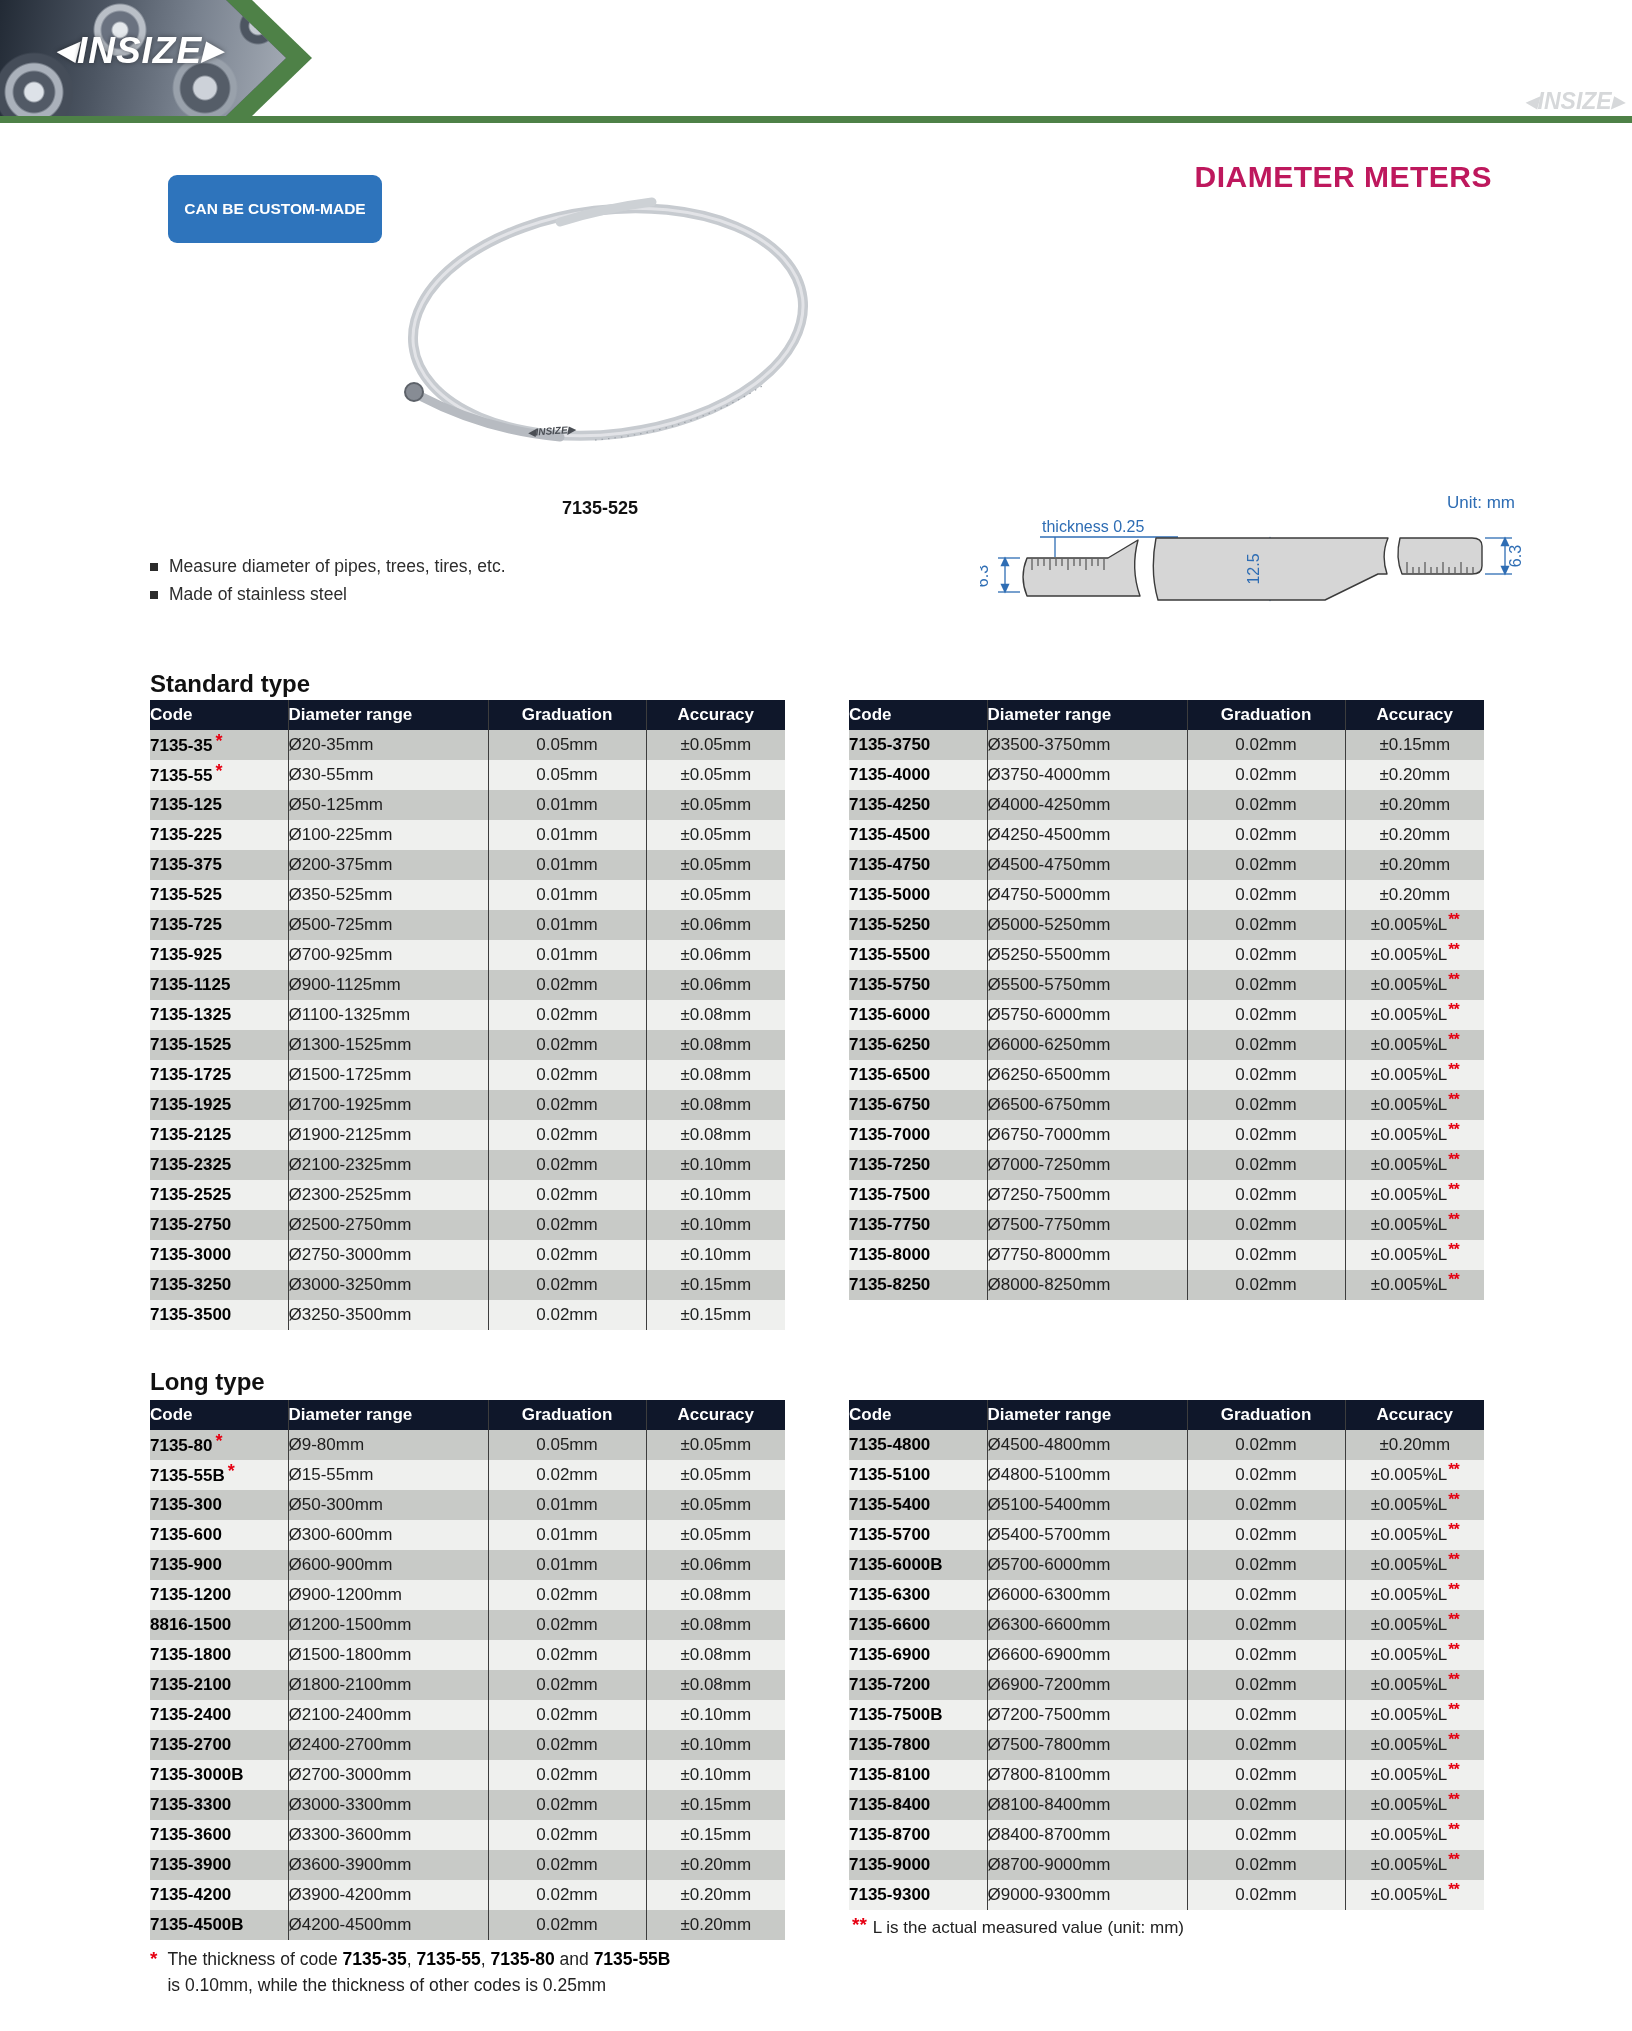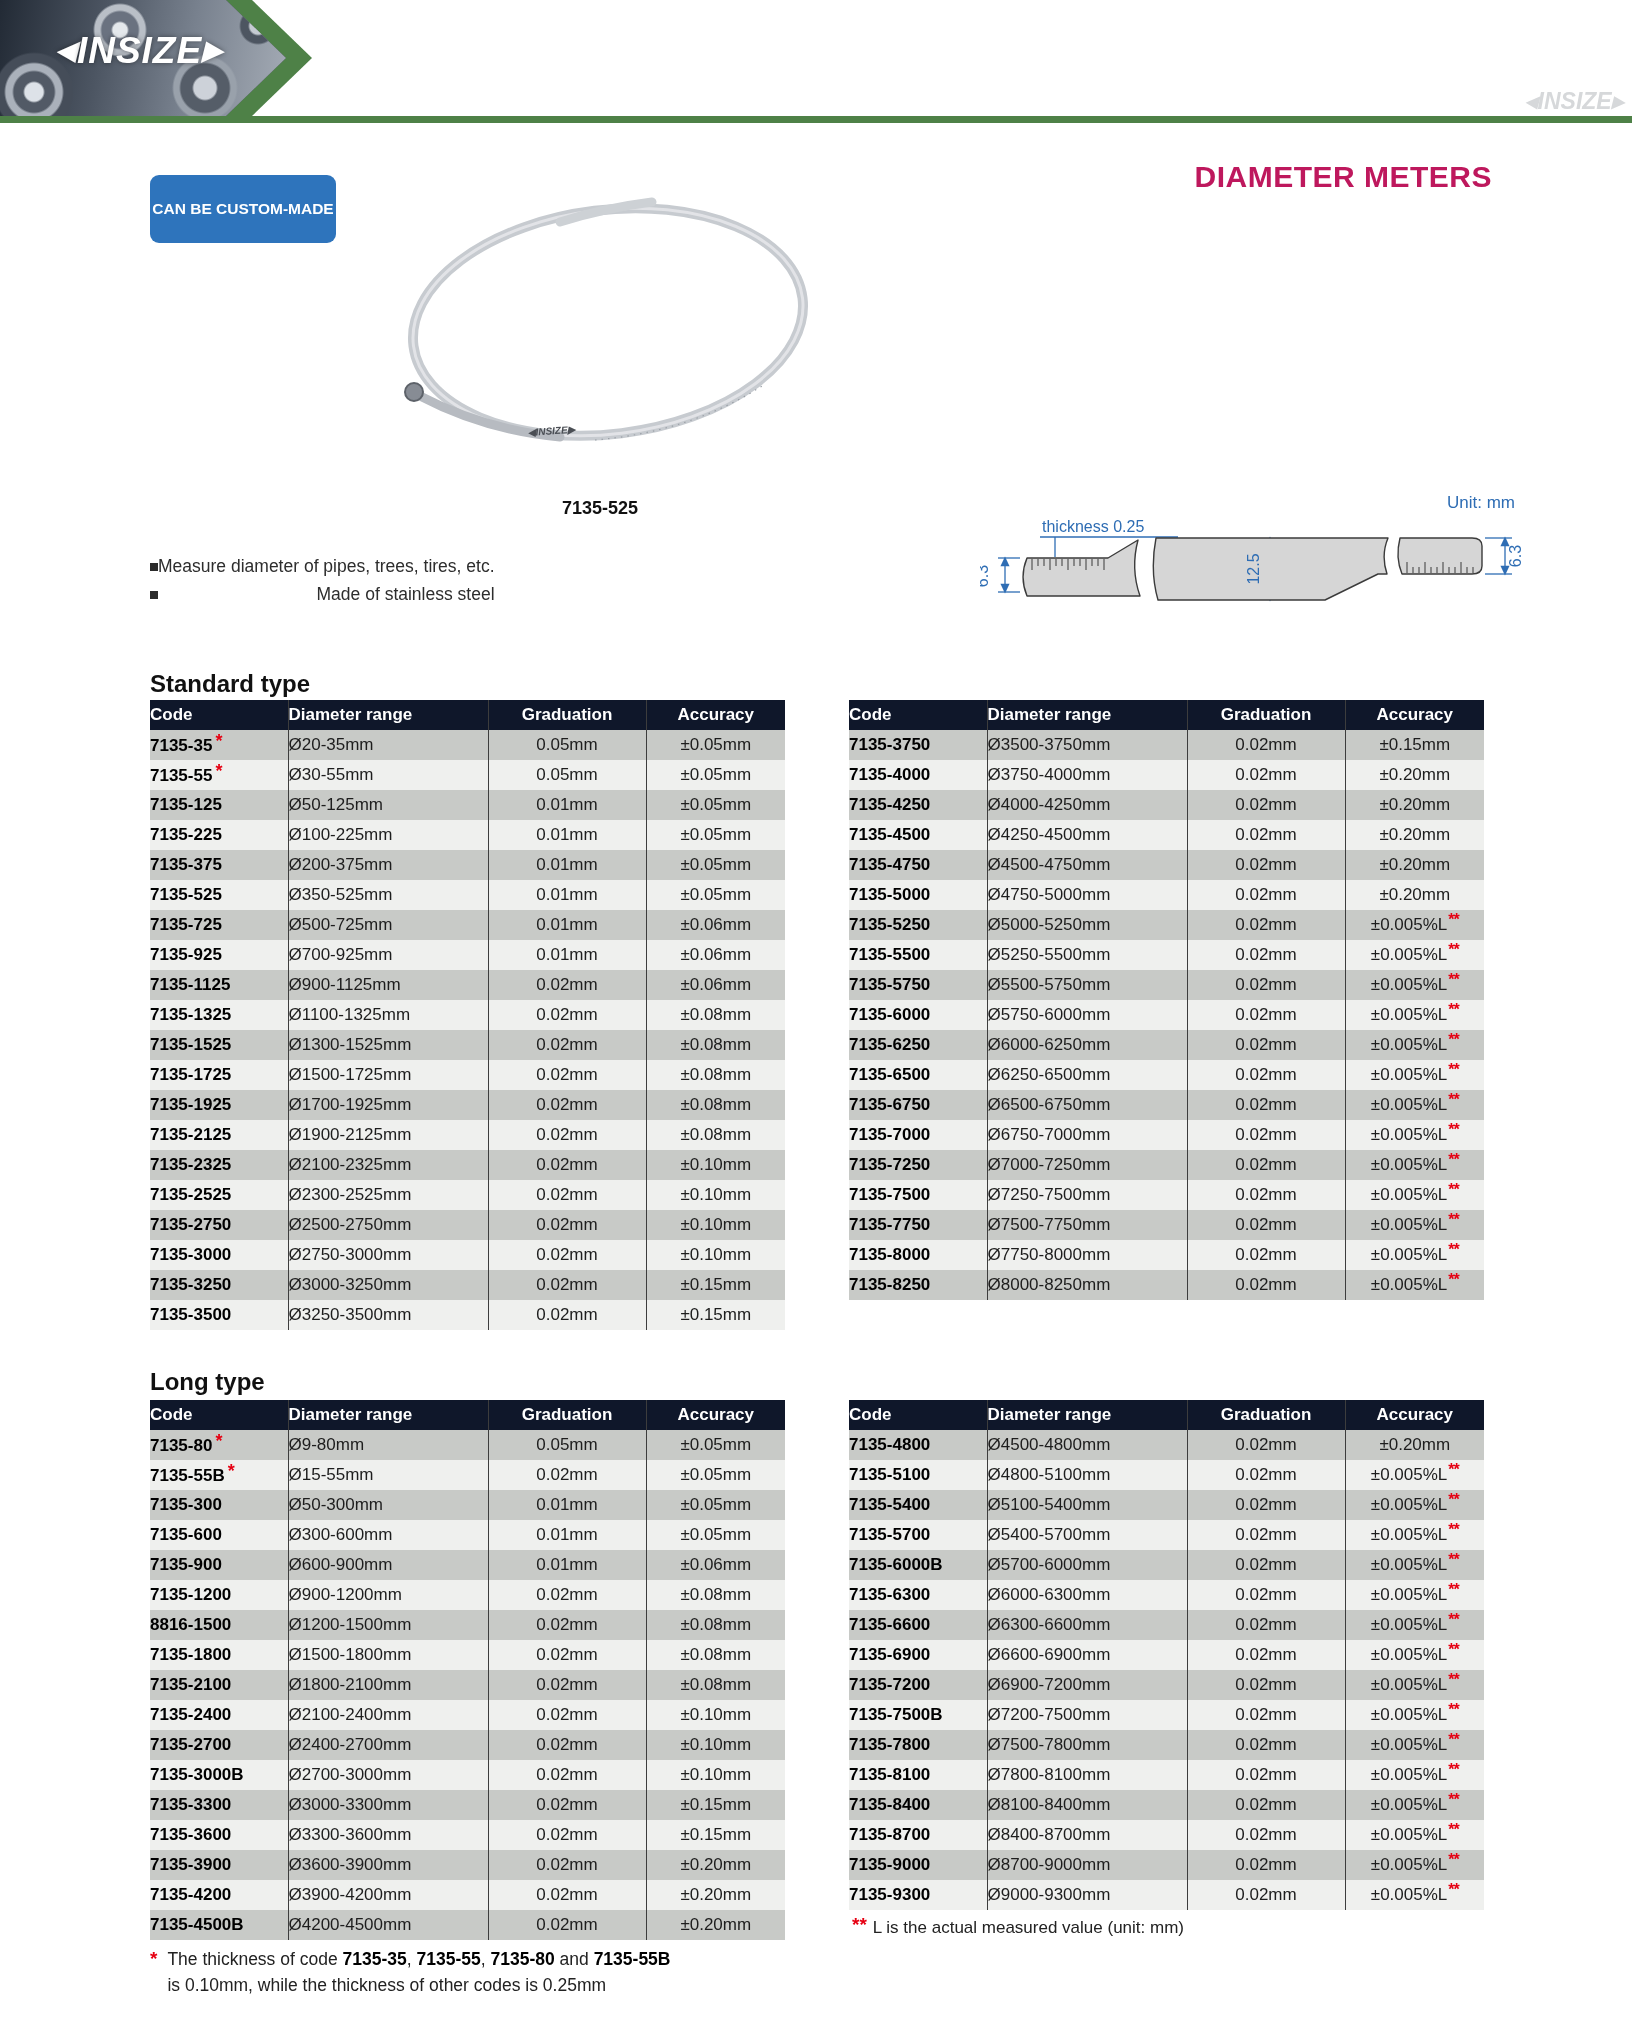--- a/index.html
+++ b/index.html
@@ -20,29 +20,29 @@
       radial-gradient(circle at 258px 26px,#c5cbd2 0 8px,#4d5561 10px 17px,rgba(0,0,0,0) 19px),
       linear-gradient(100deg,#222a35 0%,#4c5562 35%,#78818e 65%,#a5acb6 100%);}
   .hdr-logo{position:absolute;left:22px;top:30px;width:235px;text-align:center;color:#fff;
     font-style:italic;font-weight:bold;font-size:37px;letter-spacing:1px;white-space:nowrap;
     text-shadow:0 0 5px rgba(0,0,0,.45);}
   .hdr-logo .arr{font-size:26px;vertical-align:4px;}
   .green-bar{position:absolute;left:0;top:116px;width:1632px;height:7px;background:#4e8147;}
   .watermark{position:absolute;top:88px;right:8px;font-style:italic;font-weight:bold;font-size:23px;
     color:#d6d8da;white-space:nowrap;}
   .watermark .arr{font-size:16px;vertical-align:2px;}
-  .badge{position:absolute;left:150px;top:175px;width:186px;height:68px;background:#2e74bc;border-radius:9px;
+  .badge{position:absolute;left:168px;top:175px;width:214px;height:68px;background:#2e74bc;border-radius:9px;
     color:#fff;font-weight:bold;font-size:15.5px;display:flex;align-items:center;justify-content:center;text-align:left;}
   .title{position:absolute;top:160px;right:140px;margin:0;font-size:30px;font-weight:bold;color:#be185d;letter-spacing:.5px;}
 
   
   .product-svg{position:absolute;left:390px;top:140px;}
   .caption{position:absolute;left:500px;top:498px;width:200px;text-align:center;font-weight:bold;font-size:18px;color:#111;}
   .features{position:absolute;left:150px;top:556px;list-style:none;margin:0;padding:0;font-size:17.5px;color:#2d2d2d;}
-  .features li{display:flex;align-items:center;margin-bottom:7px;justify-content:space-between;}
+  .features li{display:flex;align-items:center;gap:11px;margin-bottom:7px;}
   .sq{width:8px;height:8px;background:#2b2b2b;flex:none;}
 
   
   .diagram-svg{position:absolute;left:980px;top:492px;}
 
   
   .sec-h{position:absolute;margin:0;font-size:24px;font-weight:bold;color:#111;}
   #std-h{left:150px;top:670px;}
   #long-h{left:150px;top:1368px;}
   .tbl{position:absolute;border-collapse:collapse;table-layout:fixed;width:635px;}

